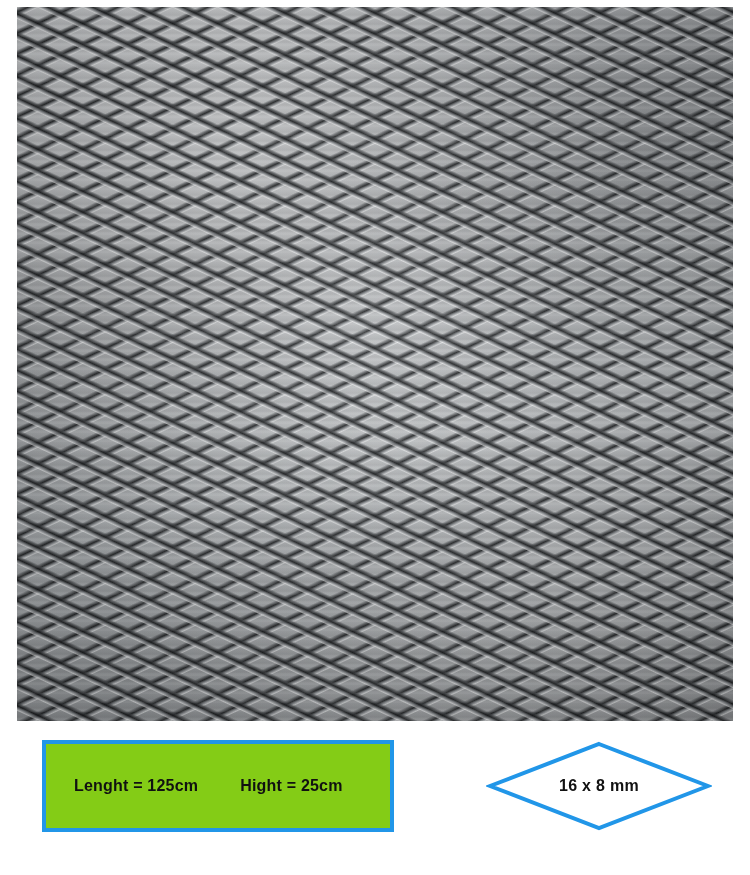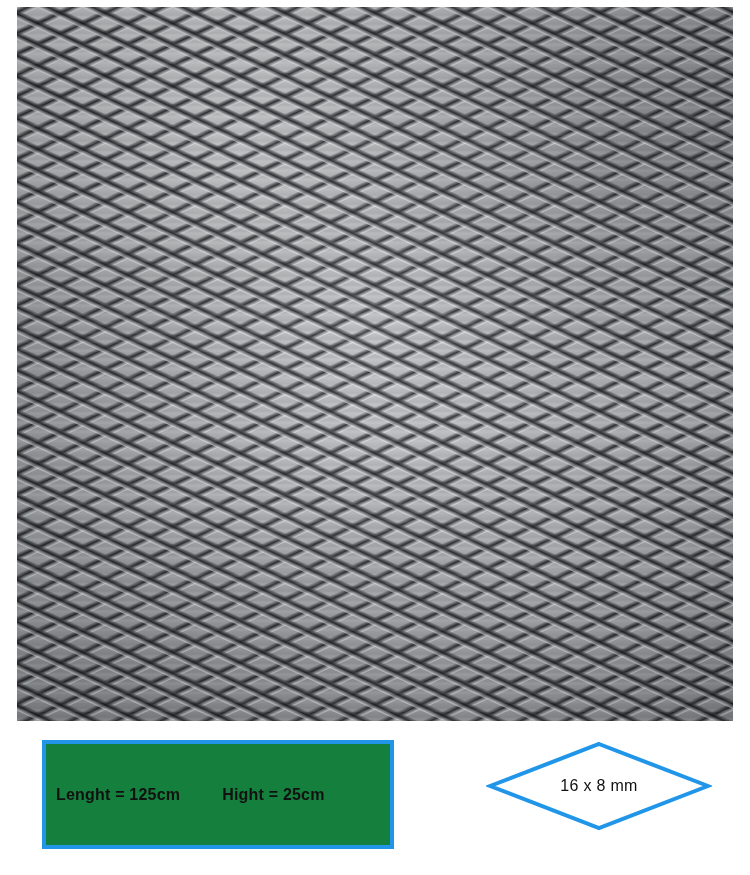--- a/index.html
+++ b/index.html
@@ -75,27 +75,27 @@
     inset: 0;
     background: radial-gradient(ellipse at 50% 45%, rgba(255,255,255,0.10) 0%, rgba(0,0,0,0.18) 100%);
   }
 
   
   #dim-box {
     position: absolute;
     left: 42px;
     top: 740px;
     width: 352px;
-    height: 109px;
+    height: 92px;
     border: 4px solid #2196e8;
-    background: #15803d;
+    background: #84cc16;
     box-sizing: border-box;
     display: flex;
     align-items: center;
-    padding-left: 10px;
+    padding-left: 28px;
   }
   #dim-box .dim-text {
     font-size: 16px;
     font-weight: bold;
     color: #111111;
     letter-spacing: 0.2px;
     white-space: pre;
   }
   #dim-box .dim-gap {
     display: inline-block;
@@ -113,21 +113,21 @@
     position: absolute;
     inset: 0;
   }
   #spec-diamond-wrap .spec-text {
     position: absolute;
     inset: 0;
     display: flex;
     align-items: center;
     justify-content: center;
     font-size: 16px;
-    font-weight: normal;
+    font-weight: bold;
     color: #111111;
     letter-spacing: 0.3px;
   }
 </style>
 </head>
 <body>
 
 <div id="mesh-panel">
   <div class="sheen"></div>
   <div class="lattice"></div>

